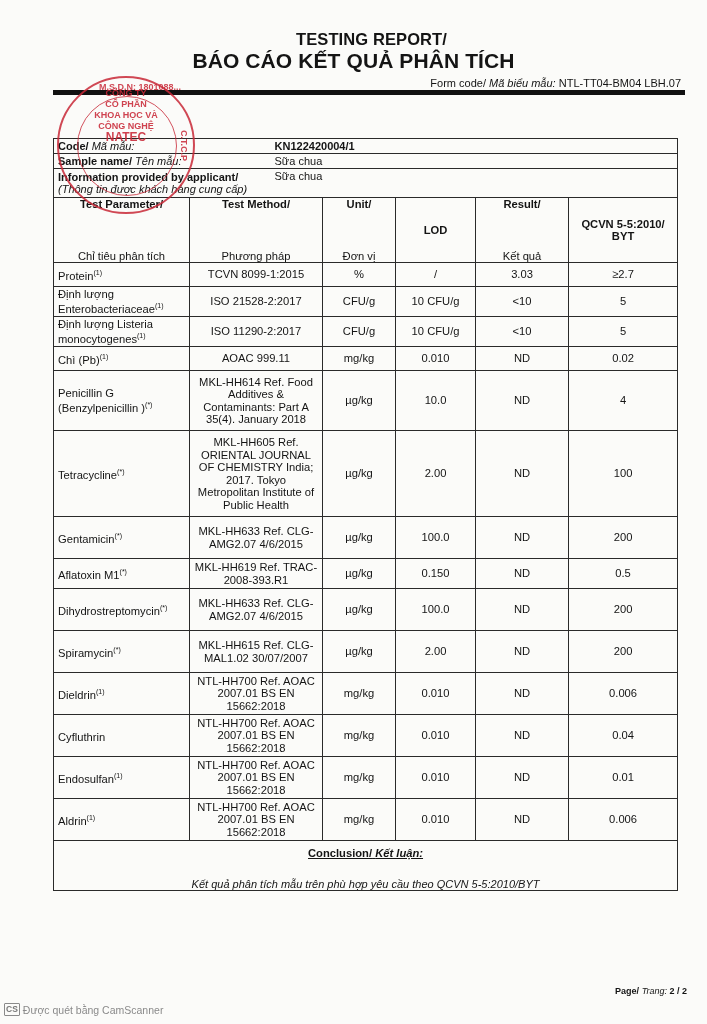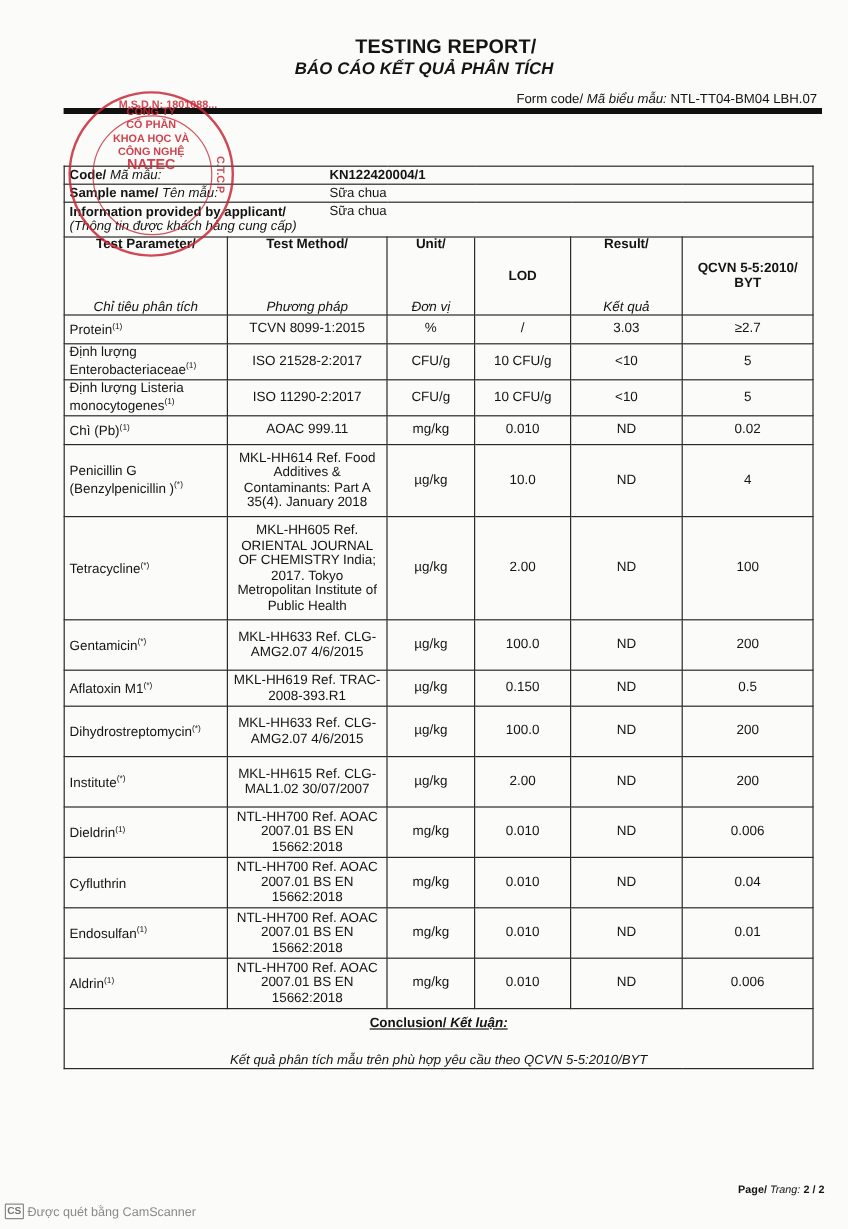--- a/index.html
+++ b/index.html
@@ -18,21 +18,21 @@
   .title {
     position: absolute;
     left: 0;
     width: 707px;
     text-align: center;
     font-weight: bold;
     font-size: 16.5px;
     letter-spacing: 0.1px;
   }
   .title.t1 { top: 30px; left: 18px; }
-  .title.t2 { top: 49px; left: 0px; font-style: italic; font-size: 14px; }
+  .title.t2 { top: 49px; left: 0px; font-size: 21px; }
   .form-code {
     position: absolute;
     top: 77px;
     right: 26px;
     font-size: 11px;
   }
   .form-code i { font-style: italic; }
   .thick-rule {
     position: absolute;
     top: 90px;
@@ -95,21 +95,20 @@
     line-height: 12.5px;
   }
   table.report th {
     font-weight: bold;
     text-align: center;
     height: 34px;
   }
   table.report th .sub {
     display: block;
     font-weight: normal;
-    font-style: italic;
     margin-top: 39px;
   }
   .info-row td {
     border-top: 1px solid #2a2a2a;
     border-bottom: 1px solid #2a2a2a;
     height: 14px;
     font-size: 11px;
   }
   .info-row td.lbl { font-weight: bold; border-right: none; }
   .info-row td.val { border-left: none; }
@@ -288,21 +287,21 @@
       </tr>
       <tr style="height: 42px;">
         <td class="param"><span>Dihydrostreptomycin</span><sup>(*)</sup></td>
         <td class="c"><span>MKL-HH633 Ref. CLG-AMG2.07 4/6/2015</span></td>
         <td class="c"><span>µg/kg</span></td>
         <td class="c"><span>100.0</span></td>
         <td class="c"><span>ND</span></td>
         <td class="c"><span>200</span></td>
       </tr>
       <tr style="height: 42px;">
-        <td class="param"><span>Institute</span><sup>(*)</sup></td>
+        <td class="param"><span>Spiramycin</span><sup>(*)</sup></td>
         <td class="c"><span>MKL-HH615 Ref. CLG-MAL1.02 30/07/2007</span></td>
         <td class="c"><span>µg/kg</span></td>
         <td class="c"><span>2.00</span></td>
         <td class="c"><span>ND</span></td>
         <td class="c"><span>200</span></td>
       </tr>
       <tr style="height: 42px;">
         <td class="param"><span>Dieldrin</span><sup>(1)</sup></td>
         <td class="c"><span>NTL-HH700 Ref. AOAC 2007.01 BS EN 15662:2018</span></td>
         <td class="c"><span>mg/kg</span></td>

